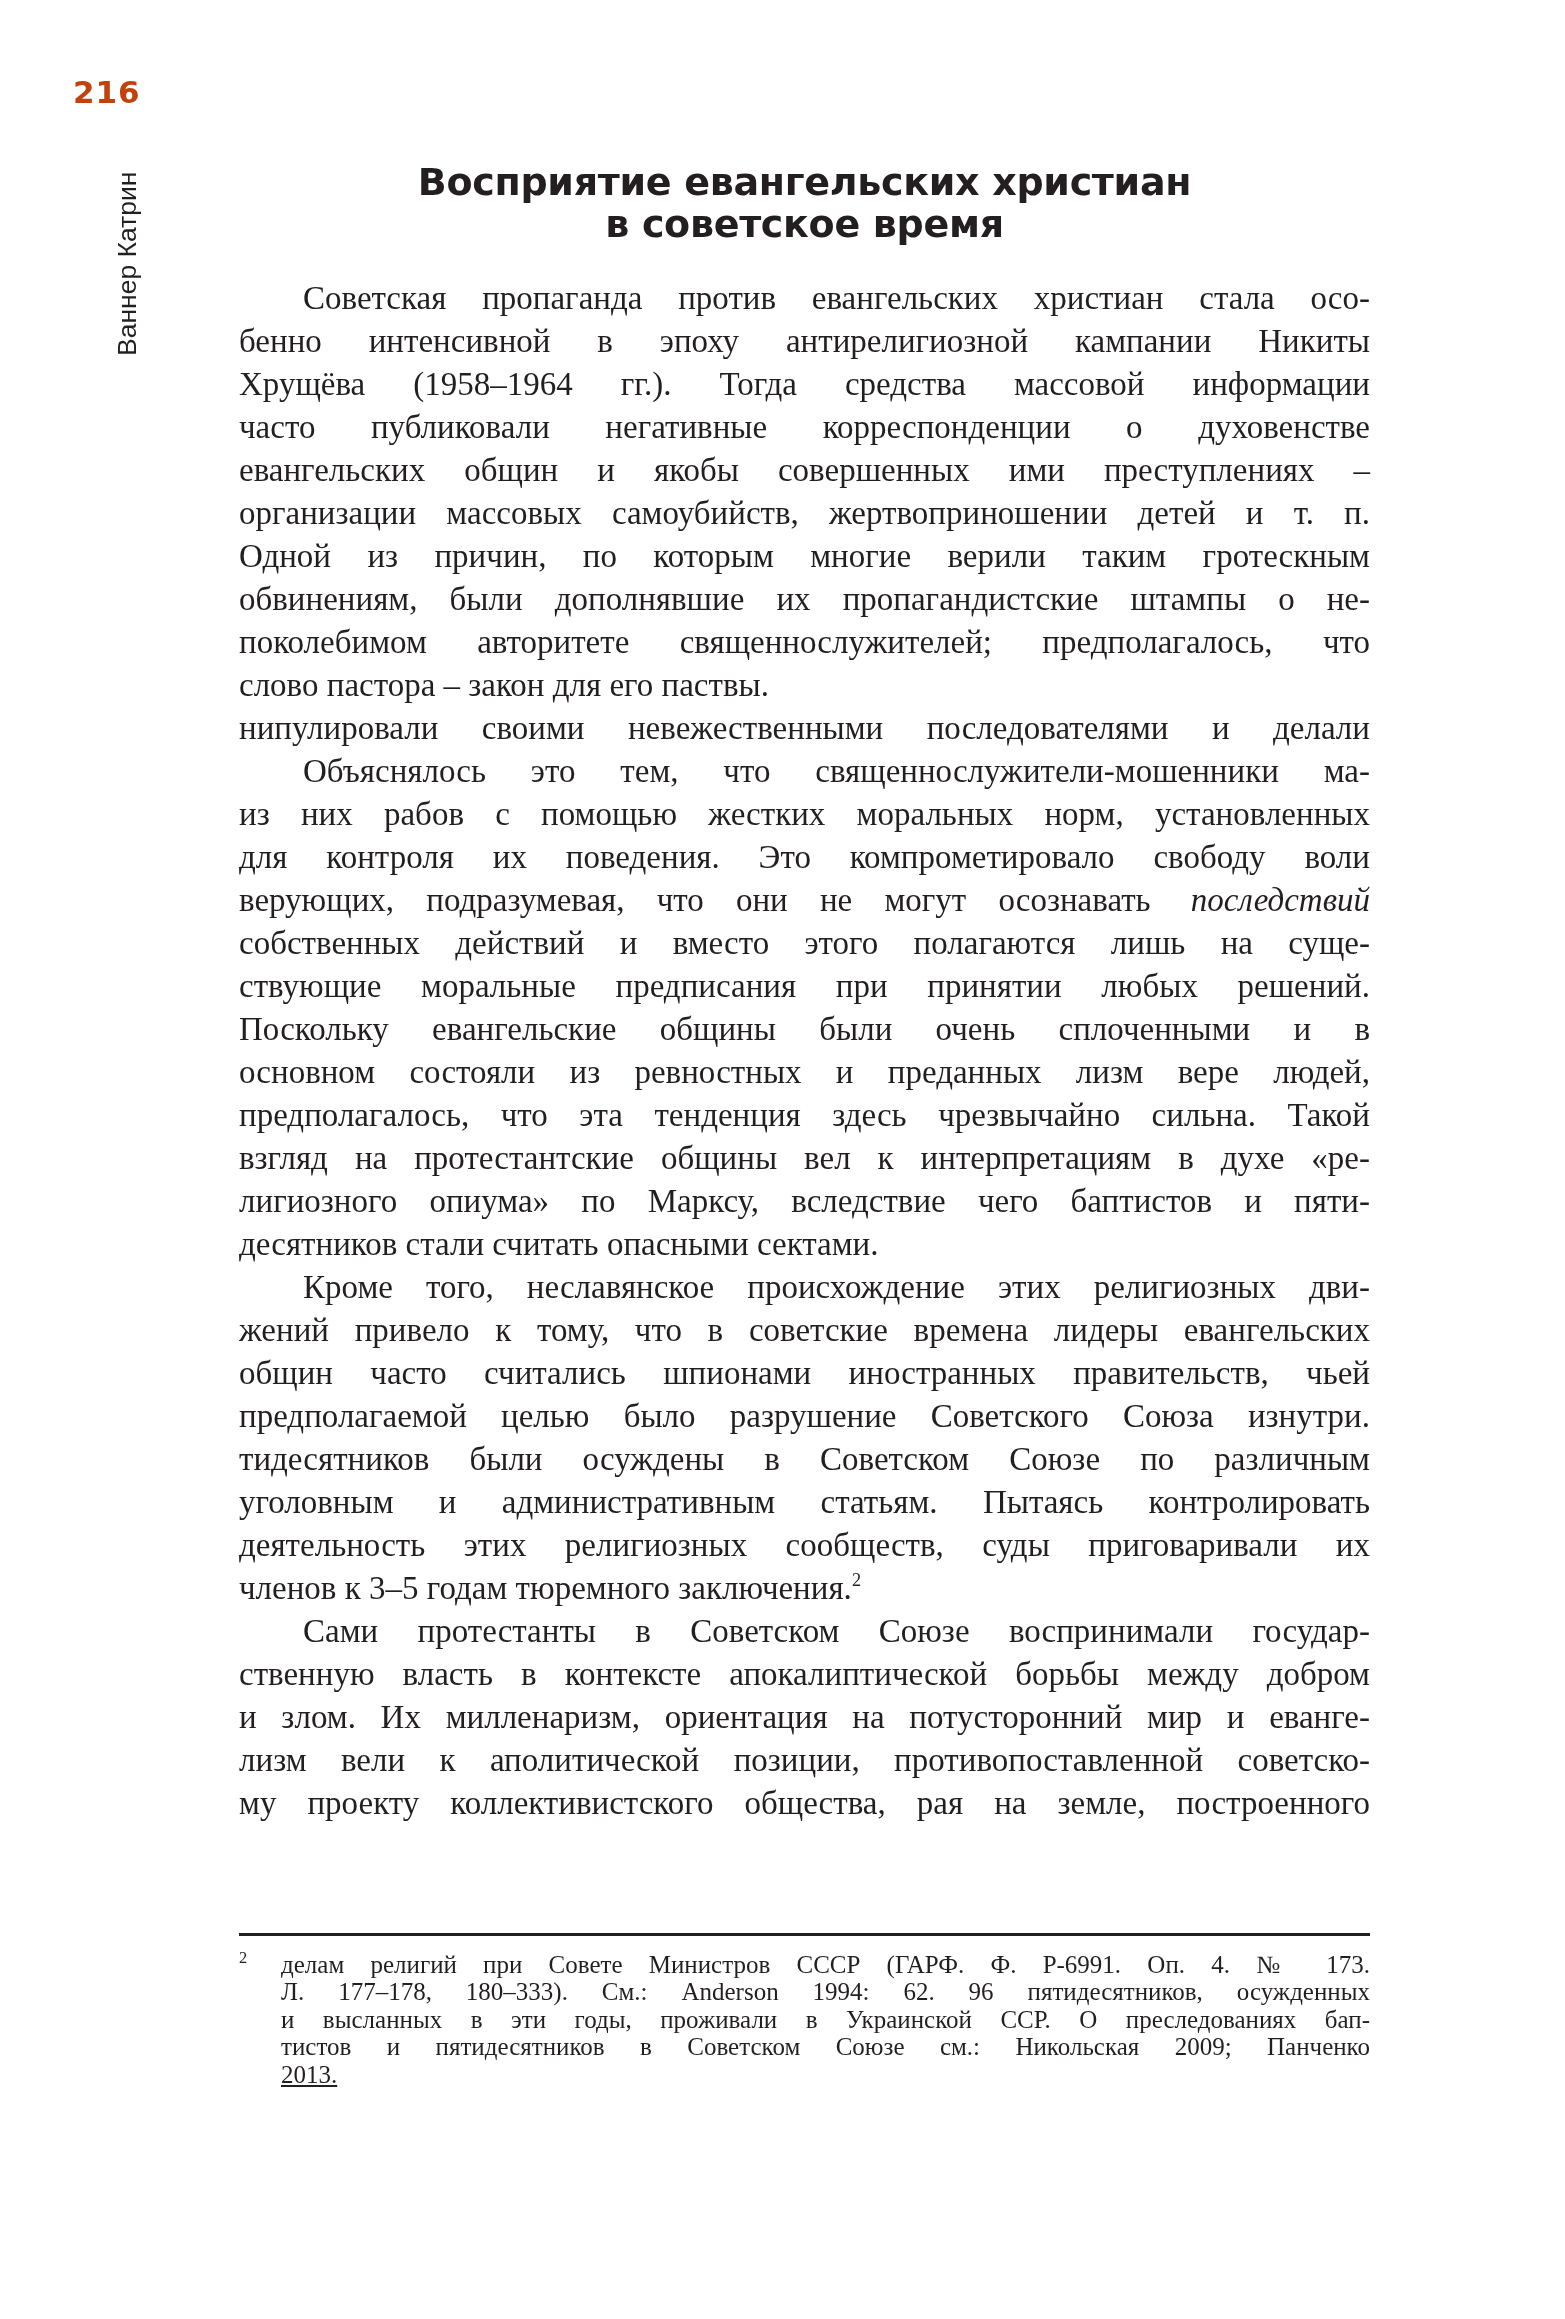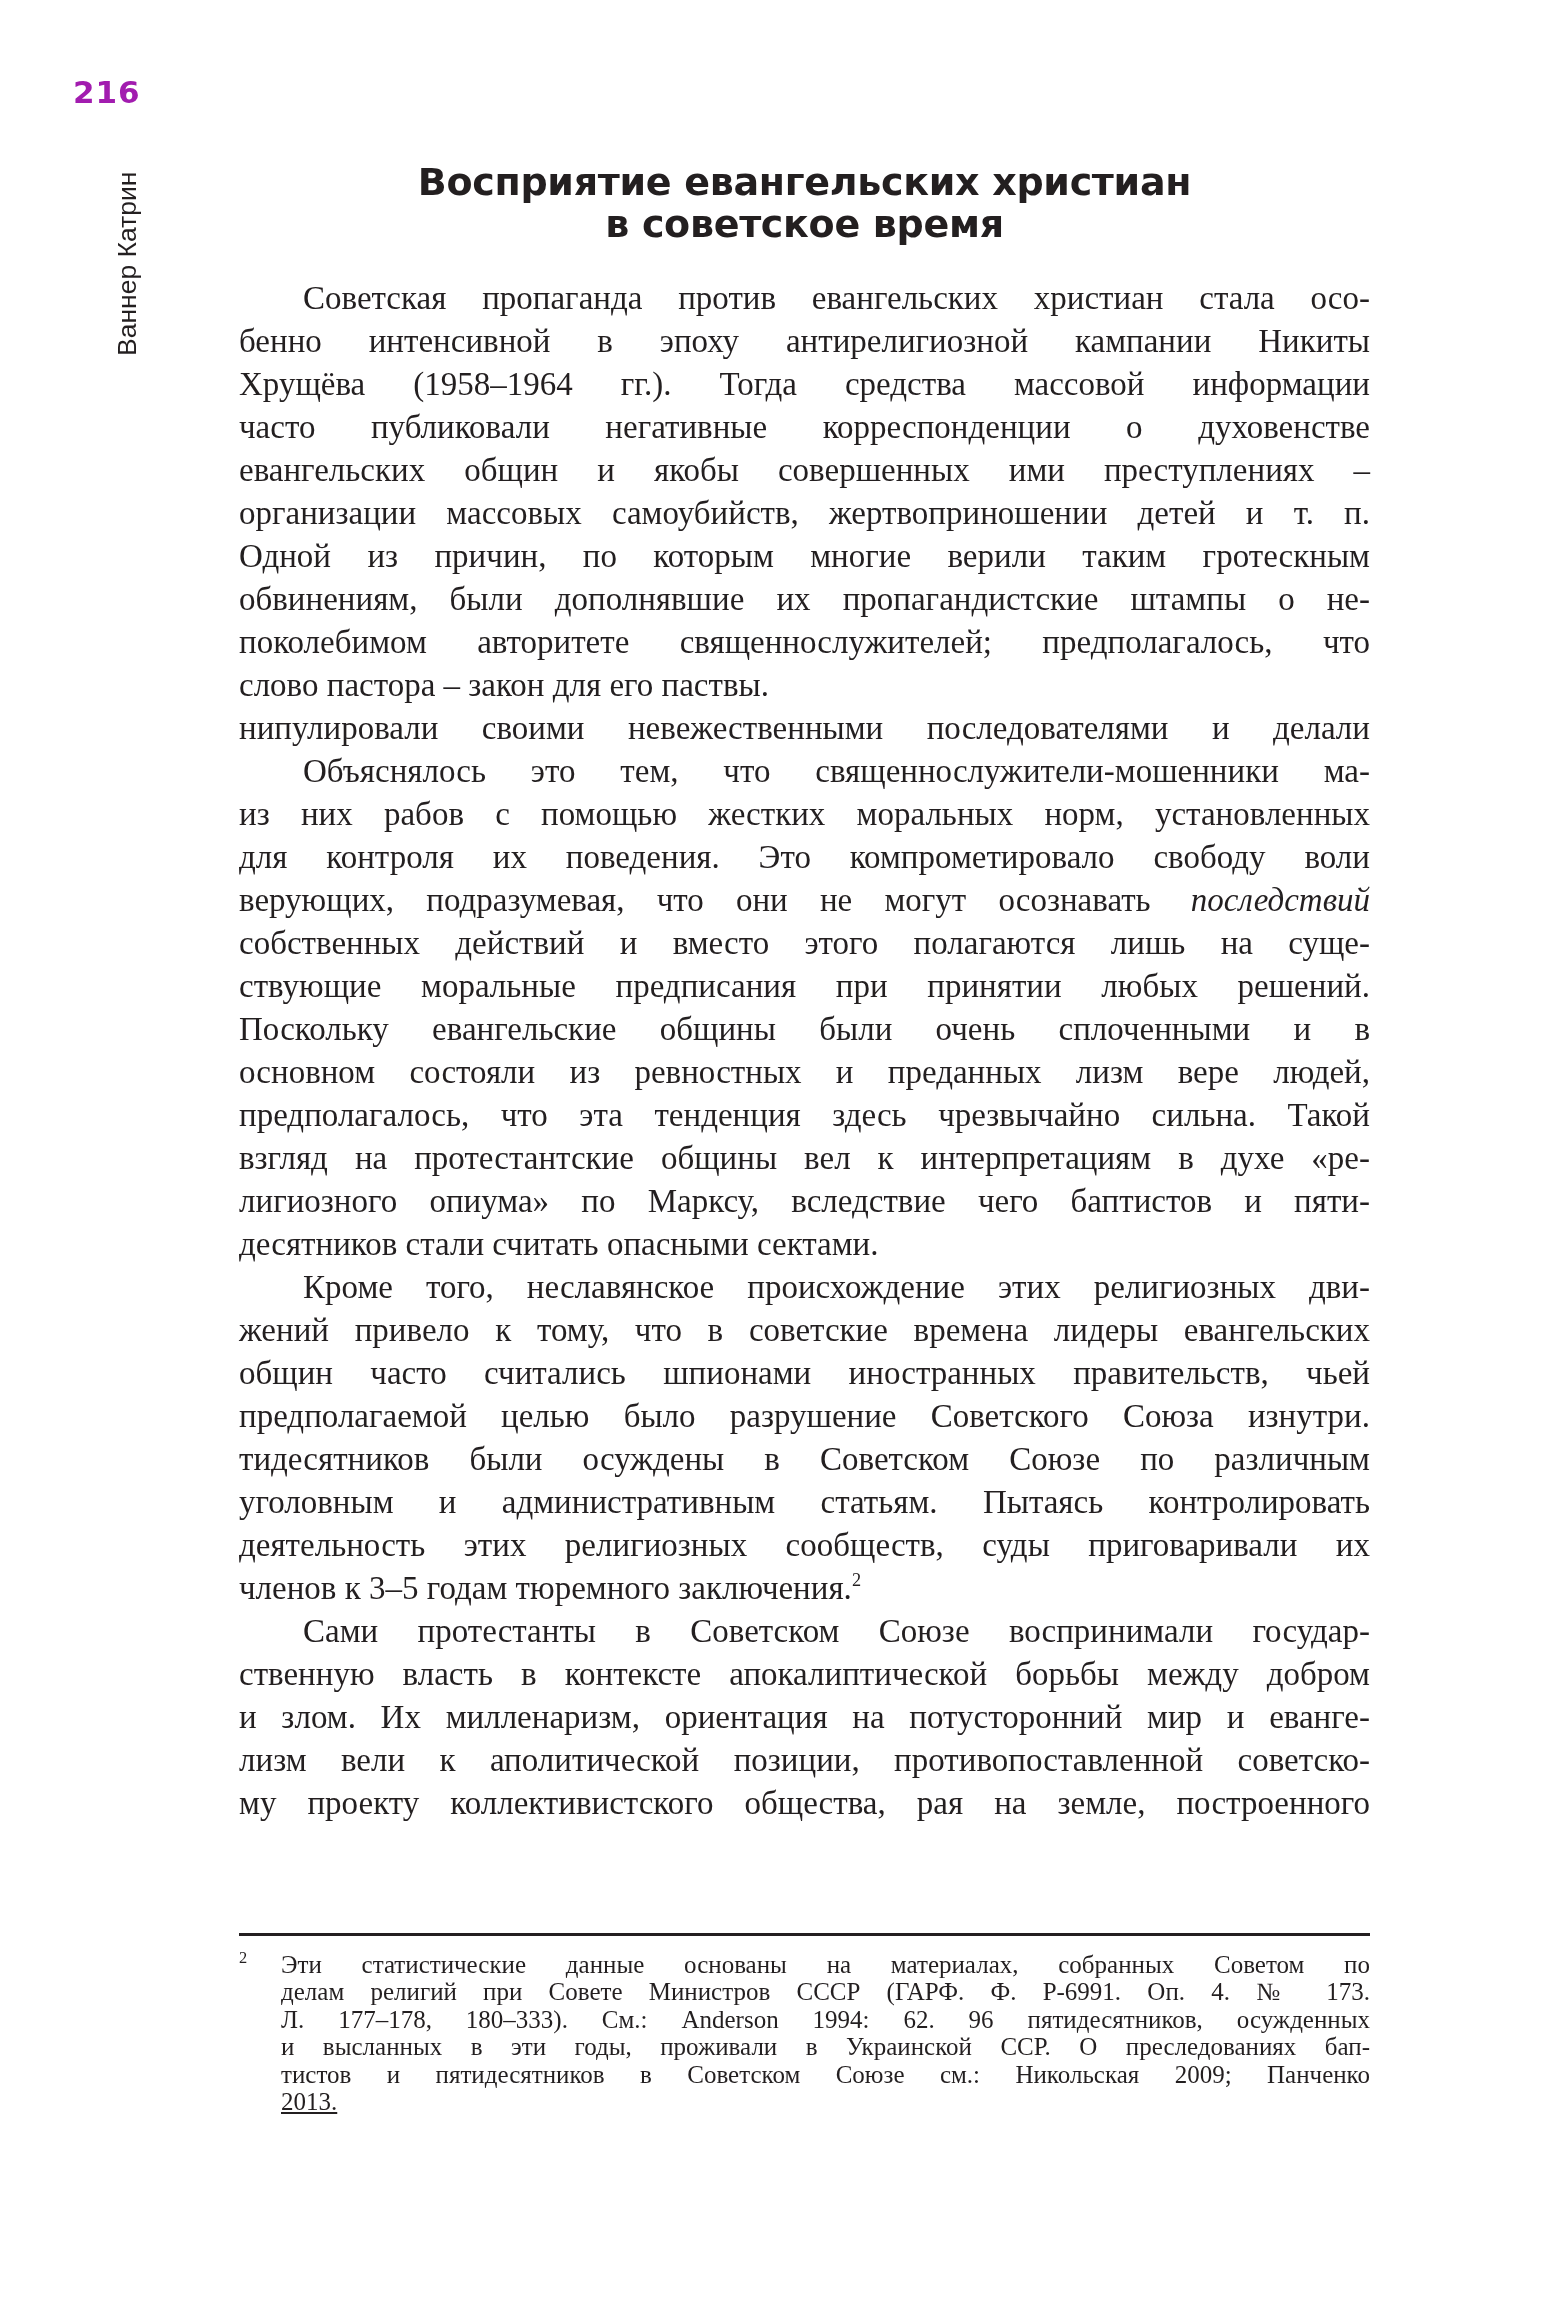--- a/index.html
+++ b/index.html
@@ -16,21 +16,21 @@
   }
   .page-number {
     position: absolute;
     left: 73px;
     top: 77px;
     font-family: "DejaVu Sans", sans-serif;
     font-weight: bold;
     font-size: 31px;
     line-height: 1;
     letter-spacing: 0.9px;
-    color: #a21caf;
+    color: #c2410c;
   }
   .running-head {
     position: absolute;
     left: 113px;
     top: 356px;
     transform-origin: 0 0;
     transform: rotate(-90deg);
     font-family: "Liberation Sans", sans-serif;
     font-size: 26.5px;
     line-height: 29px;
@@ -170,21 +170,20 @@
     <span class="line"><span>и злом. Их милленаризм, ориентация на потусторонний мир и еванге-</span></span>
     <span class="line"><span>лизм вели к аполитической позиции, противопоставленной советско-</span></span>
     <span class="line"><span>му проекту коллективистского общества, рая на земле, построенного</span></span>
   </div>
 
 <div class="rule"></div>
 
 <div class="footnote">
   <span class="fn-marker">2</span>
   <div class="fn-body" id="fn-body">
-      <span class="fn-line">Эти статистические данные основаны на материалах, собранных Советом по</span>
       <span class="fn-line">делам религий при Совете Министров СССР (ГАРФ. Ф. Р-6991. Оп. 4. № 173.</span>
       <span class="fn-line">Л. 177–178, 180–333). См.: Anderson 1994: 62. 96 пятидесятников, осужденных</span>
       <span class="fn-line">и высланных в эти годы, проживали в Украинской ССР. О преследованиях бап-</span>
       <span class="fn-line">тистов и пятидесятников в Советском Союзе см.: Никольская 2009; Панченко</span>
       <span class="fn-line last">2013.</span>
     </div>
 </div>
 
 
 </body></html>

